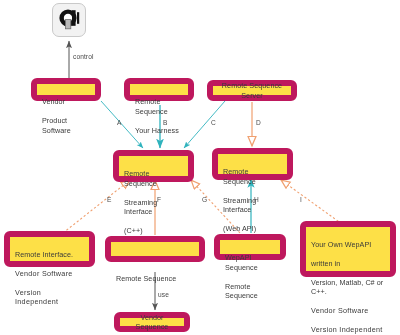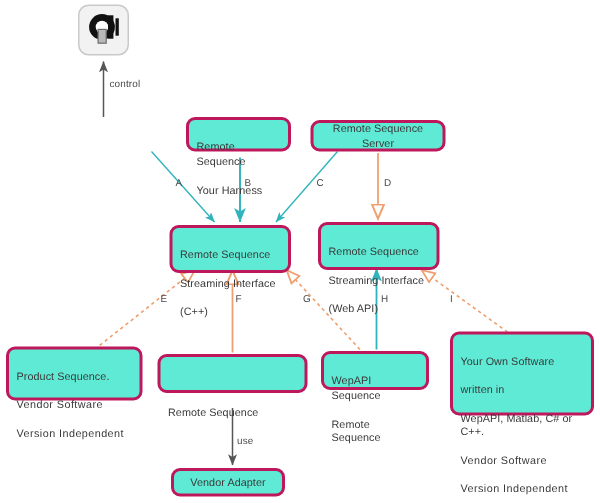--- a/index.html
+++ b/index.html
@@ -8,22 +8,22 @@
     background:#ffffff;
     font-family:"Liberation Sans","DejaVu Sans",sans-serif;
     overflow:hidden;
     position:relative;
   }
   #diagram{position:absolute;left:0;top:0;width:400px;height:335px;}
   svg.edges{position:absolute;left:0;top:0;width:400px;height:335px;pointer-events:none;}
   .node{
     position:absolute;
     box-sizing:border-box;
-    background:#5eead4;
-    border:2px solid #be185d;
+    background:#fde047;
+    border:6px solid #be185d;
     border-radius:6px;
     color:#3a3a3a;
     font-size:7.2px;
     line-height:9.4px;
     padding:4px 5px;
     white-space:pre-line;
     letter-spacing:0.05px;
   }
   .node.center{display:flex;align-items:center;justify-content:center;text-align:center;}
   .node .bold{font-weight:normal;letter-spacing:0.3px;}
@@ -108,20 +108,24 @@
   <div class="icon-node" style="left:52px;top:3px;width:34px;height:34px;">
     <svg width="26" height="24" viewBox="0 0 26 24">
       <circle cx="12" cy="10" r="8.6" fill="#111111"></circle>
       <circle cx="12" cy="10" r="4.2" fill="#ffffff"></circle>
       <rect x="16" y="2.2" width="3.6" height="15.6" fill="#111111"></rect>
       <rect x="21" y="4.2" width="2.2" height="11.6" fill="#111111"></rect>
       <rect x="9.4" y="11.6" width="5.4" height="9.2" fill="#b9b9b9" stroke="#6d6d6d" stroke-width="0.8"></rect>
     </svg>
   </div>
 
+  <div class="node" style="left:31px;top:78px;width:70px;height:23px;">
+    <span>Vendor</span><br>
+    <span>Product Software</span>
+  </div>
 
   <div class="node" style="left:124px;top:78px;width:70px;height:23px;">
     <span>Remote Sequence</span><br>
     <span>Your Harness</span>
   </div>
 
   <div class="node center" style="left:207px;top:80px;width:90px;height:21px;">
     <span>Remote Sequence Server</span>
   </div>
 
@@ -131,45 +135,45 @@
     <span>(C++)</span>
   </div>
 
   <div class="node" style="left:212px;top:148px;width:81px;height:32px;">
     <span>Remote Sequence</span><br>
     <span>Streaming Interface</span><br>
     <span>(Web API)</span>
   </div>
 
   <div class="node" style="left:4px;top:231px;width:91px;height:36px;">
-    <span>Product Sequence.</span><br>
+    <span>Remote Interface.</span><br>
     <span class="bold">Vendor Software</span><br>
     <span class="bold">Version Independent</span>
   </div>
 
   <div class="node" style="left:105px;top:236px;width:100px;height:26px;">
     <br>
     <span>Remote Sequence</span>
   </div>
 
   <div class="node" style="left:214px;top:234px;width:72px;height:26px;">
     <span>WepAPI Sequence</span><br>
     <span>Remote Sequence</span>
   </div>
 
   <div class="node" style="left:300px;top:221px;width:96px;height:56px;">
-    <span>Your Own Software</span><br>
+    <span>Your Own WepAPI</span><br>
     <span>written in</span><br>
-    <span>WepAPI, Matlab, C# or C++.</span><br>
+    <span>Version, Matlab, C# or C++.</span><br>
     <span class="bold">Vendor Software</span><br>
     <span class="bold">Version Independent</span>
   </div>
 
   <div class="node center" style="left:114px;top:312px;width:76px;height:19px;">
-    <span>Vendor Adapter</span>
+    <span>Vendor Sequence</span>
   </div>
 
   <div class="edge-label" style="left:73px;top:53px;">control</div>
   <div class="edge-label" style="left:117px;top:119px;">A</div>
   <div class="edge-label" style="left:163px;top:119px;">B</div>
   <div class="edge-label" style="left:211px;top:119px;">C</div>
   <div class="edge-label" style="left:256px;top:119px;">D</div>
   <div class="edge-label" style="left:107px;top:196px;">E</div>
   <div class="edge-label" style="left:157px;top:196px;">F</div>
   <div class="edge-label" style="left:202px;top:196px;">G</div>

